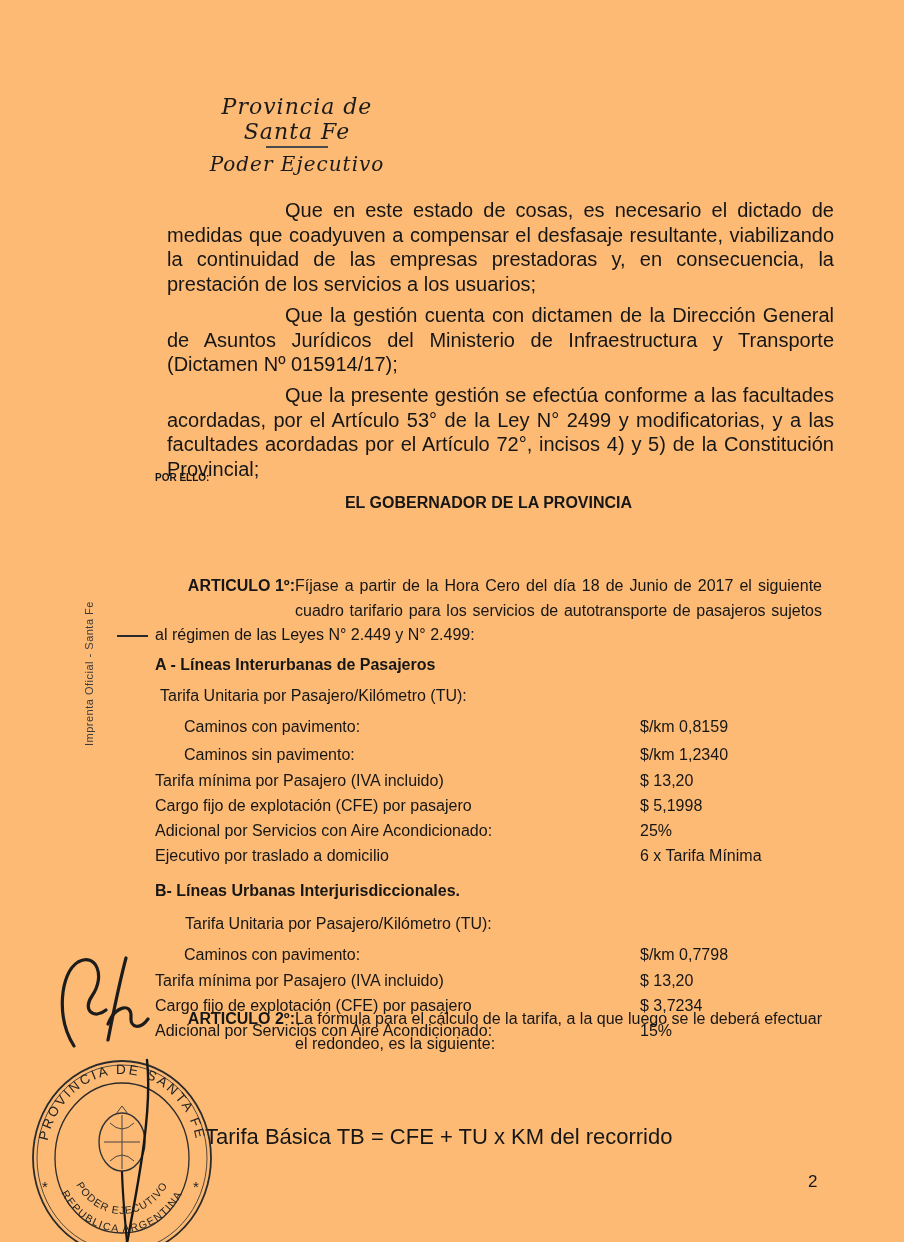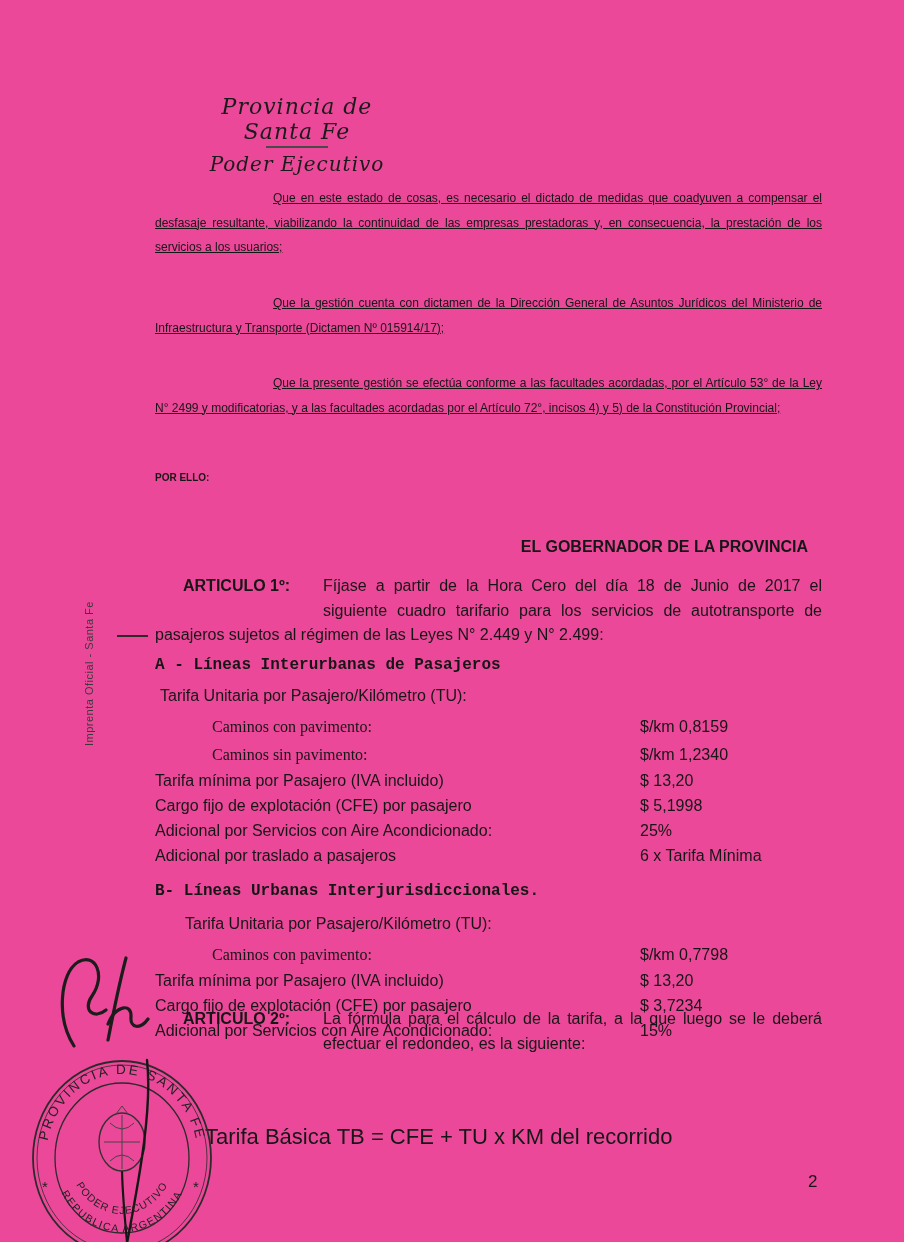--- a/index.html
+++ b/index.html
@@ -1,48 +1,48 @@
 <!DOCTYPE html>
 <html><head>
 <meta charset="utf-8">
 <style>
   html,body{margin:0;padding:0;background:#ffffff;}
   .page{
-    position:relative;width:904px;height:1242px;background:#ec4899;
+    position:relative;width:904px;height:1242px;background:#fdba74;
     overflow:hidden;font-family:"Liberation Sans",sans-serif;color:#161616;
   }
   
   .letterhead{position:absolute;left:188px;top:94px;width:218px;text-align:center;
     font-family:"DejaVu Serif",serif;font-style:italic;color:#1b1b1b;}
   .lh-line1{font-size:22px;letter-spacing:1px;}
   .lh-rule{width:62px;height:2px;background:#4a4a4a;margin:2px auto 4px auto;}
   .lh-line2{font-size:20px;letter-spacing:1px;}
   
   .margin-note{position:absolute;left:83px;top:746px;transform:rotate(-90deg);
     transform-origin:left top;font-size:11px;color:#3a3a3a;white-space:nowrap;letter-spacing:.5px;}
   .margin-dash{position:absolute;left:117px;top:635px;width:31px;height:2px;background:#2a2a2a;}
   
-  .recital{position:absolute;left:155px;width:667px;margin:0;font-size:12px;
-    line-height:24.5px;text-align:justify;text-indent:118px;text-decoration:underline;}
+  .recital{position:absolute;left:155px;width:667px;margin:12px;font-size:20px;
+    line-height:24.5px;text-align:justify;text-indent:118px;}
   .por-ello{position:absolute;left:155px;top:472px;font-size:10px;font-weight:bold;}
-  .heading-center{position:absolute;left:141px;width:667px;text-align:right;
-    font-size:16px;font-weight:bold;margin-top:44px;}
+  .heading-center{position:absolute;left:155px;width:667px;text-align:center;
+    font-size:16px;font-weight:bold;}
   .decreta{letter-spacing:2.5px;}
   .article{position:absolute;left:155px;width:667px;font-size:16px;
     line-height:24.5px;text-align:justify;}
-  .art-label{float:left;width:140px;font-weight:bold;text-align:left;margin-left:28px;}
+  .art-label{float:left;width:140px;font-weight:bold;text-align:right;}
   .art-label.h2{height:49px;}
   .art-label.h2b{height:50px;}
   
   .tariff-section{position:absolute;left:155px;width:667px;font-size:16px;}
-  .sec-title{font-weight:bold;position:absolute;left:0;top:0;white-space:nowrap;font-family:Liberation Mono, monospace;}
+  .sec-title{font-weight:bold;position:absolute;left:0;top:0;white-space:nowrap;}
   .sec-sub{position:absolute;white-space:nowrap;}
   .trow{position:absolute;left:0;width:100%;height:26px;white-space:nowrap;}
   .tlabel{display:inline-block;}
-  .ind2{margin-left:57px;font-family:Liberation Serif, serif;}
+  .ind2{margin-left:29px;}
   .tval{position:absolute;left:485px;top:0;}
   .formula{position:absolute;left:205px;top:1124px;font-size:22px;}
   .page-number{position:absolute;left:808px;top:1172px;font-size:17px;}
   
   .stamp{position:absolute;left:26px;top:1054px;}
   .signature{position:absolute;left:52px;top:948px;}
 </style>
 </head>
 <body>
 
@@ -86,21 +86,21 @@
     </div>
     <div class="trow" style="top:141px">
       <span class="tlabel">Cargo fijo de explotación (CFE) por pasajero</span>
       <span class="tval">$ 5,1998</span>
     </div>
     <div class="trow" style="top:166px">
       <span class="tlabel">Adicional por Servicios con Aire Acondicionado:</span>
       <span class="tval">25%</span>
     </div>
     <div class="trow" style="top:191px">
-      <span class="tlabel">Adicional por traslado a pasajeros</span>
+      <span class="tlabel">Ejecutivo por traslado a domicilio</span>
       <span class="tval">6 x Tarifa Mínima</span>
     </div>
   </div>
 
   <div class="tariff-section" style="top:882px;height:170px">
     <div class="sec-title">B- Líneas Urbanas Interjurisdiccionales.</div>
     <div class="sec-sub" style="top:33px;left:30px">Tarifa Unitaria por Pasajero/Kilómetro (TU):</div>
     <div class="trow" style="top:64px">
       <span class="tlabel ind2">Caminos con pavimento:</span>
       <span class="tval">$/km 0,7798</span>

